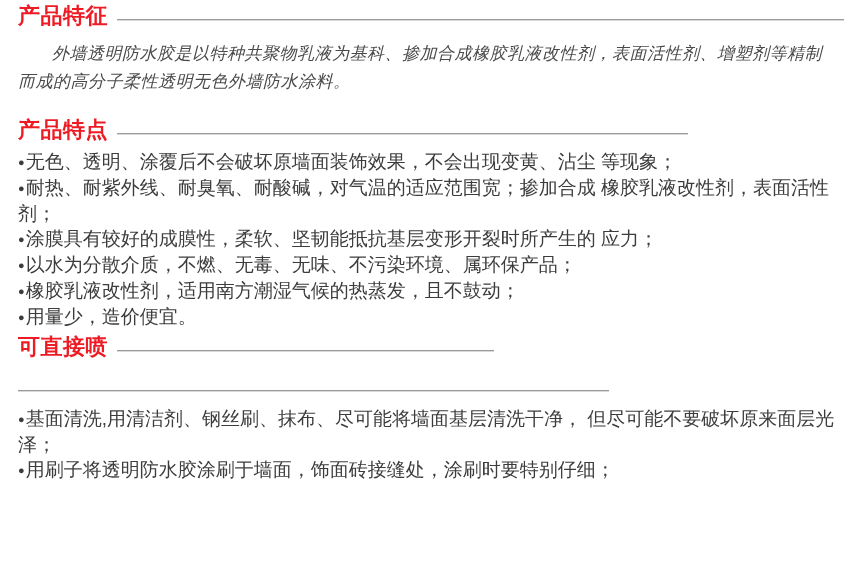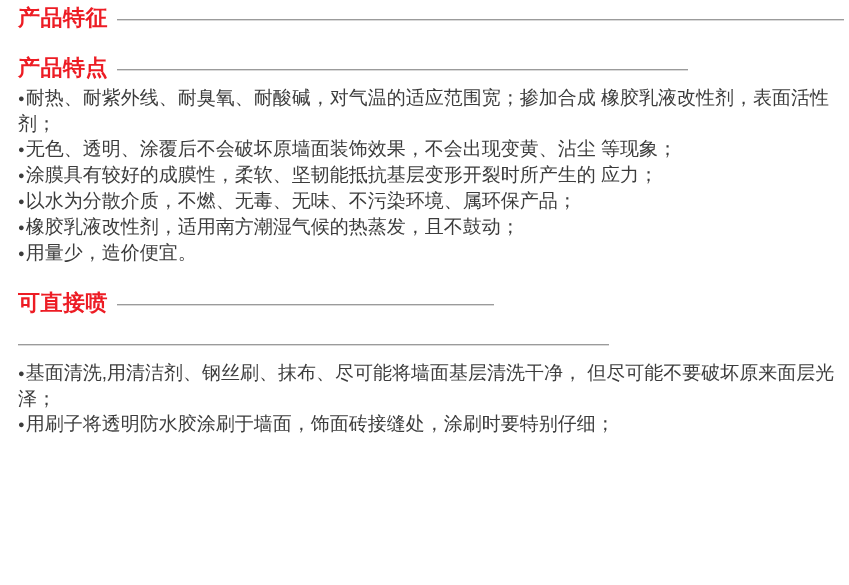--- a/index.html
+++ b/index.html
@@ -5,28 +5,29 @@
   * { margin: 0; padding: 0; box-sizing: border-box; }
   html, body { background: #ffffff; }
   body {
     width: 849px;
     height: 585px;
     overflow: hidden;
     font-family: "Liberation Sans", sans-serif;
     padding: 5px 0 0 18px;
   }
   .section { margin-bottom: 24px; }
-  .section:nth-child(2) { margin-bottom: 24px; }
+  .section:nth-child(2) { margin-bottom: 6px; }
   .section:nth-child(3) { margin-bottom: 14px; }
   .section:last-child { margin-bottom: 0; }
   .section-header {
     display: flex;
     align-items: center;
     gap: 9px;
     height: 26px;
+    font-family: Liberation Mono, monospace;
   }
   .section-title {
     font-size: 22px;
     line-height: 26px;
     font-weight: bold;
     color: #ed1c24;
     white-space: nowrap;
     letter-spacing: 0.5px;
   }
   .rule {
@@ -64,30 +65,31 @@
 </style>
 </head>
 <body>
 
 <main>
   <section class="section">
     <div class="section-header">
       <h2 class="section-title">产品特征</h2>
       <div class="rule" style="width: 727px;"></div>
     </div>
+    <p class="intro">外墙透明防水胶是以特种共聚物乳液为基科、掺加合成橡胶乳液改性剂，表面活性剂、增塑剂等精制而成的高分子柔性透明无色外墙防水涂料。</p>
   </section>
 
   <section class="section">
     <div class="section-header">
       <h2 class="section-title">产品特点</h2>
       <div class="rule" style="width: 571px;"></div>
     </div>
     <ul class="bullets">
+        <li><span class="dot">●</span><span>无色、透明、涂覆后不会破坏原墙面装饰效果，不会出现变黄、沾尘 等现象；</span></li>
         <li><span class="dot">●</span><span>耐热、耐紫外线、耐臭氧、耐酸碱，对气温的适应范围宽；掺加合成 橡胶乳液改性剂，表面活性剂；</span></li>
-        <li><span class="dot">●</span><span>无色、透明、涂覆后不会破坏原墙面装饰效果，不会出现变黄、沾尘 等现象；</span></li>
         <li><span class="dot">●</span><span>涂膜具有较好的成膜性，柔软、坚韧能抵抗基层变形开裂时所产生的 应力；</span></li>
         <li><span class="dot">●</span><span>以水为分散介质，不燃、无毒、无味、不污染环境、属环保产品；</span></li>
         <li><span class="dot">●</span><span>橡胶乳液改性剂，适用南方潮湿气候的热蒸发，且不鼓动；</span></li>
         <li><span class="dot">●</span><span>用量少，造价便宜。</span></li>
       </ul>
   </section>
 
   <section class="section">
     <div class="section-header">
       <h2 class="section-title">可直接喷</h2>

